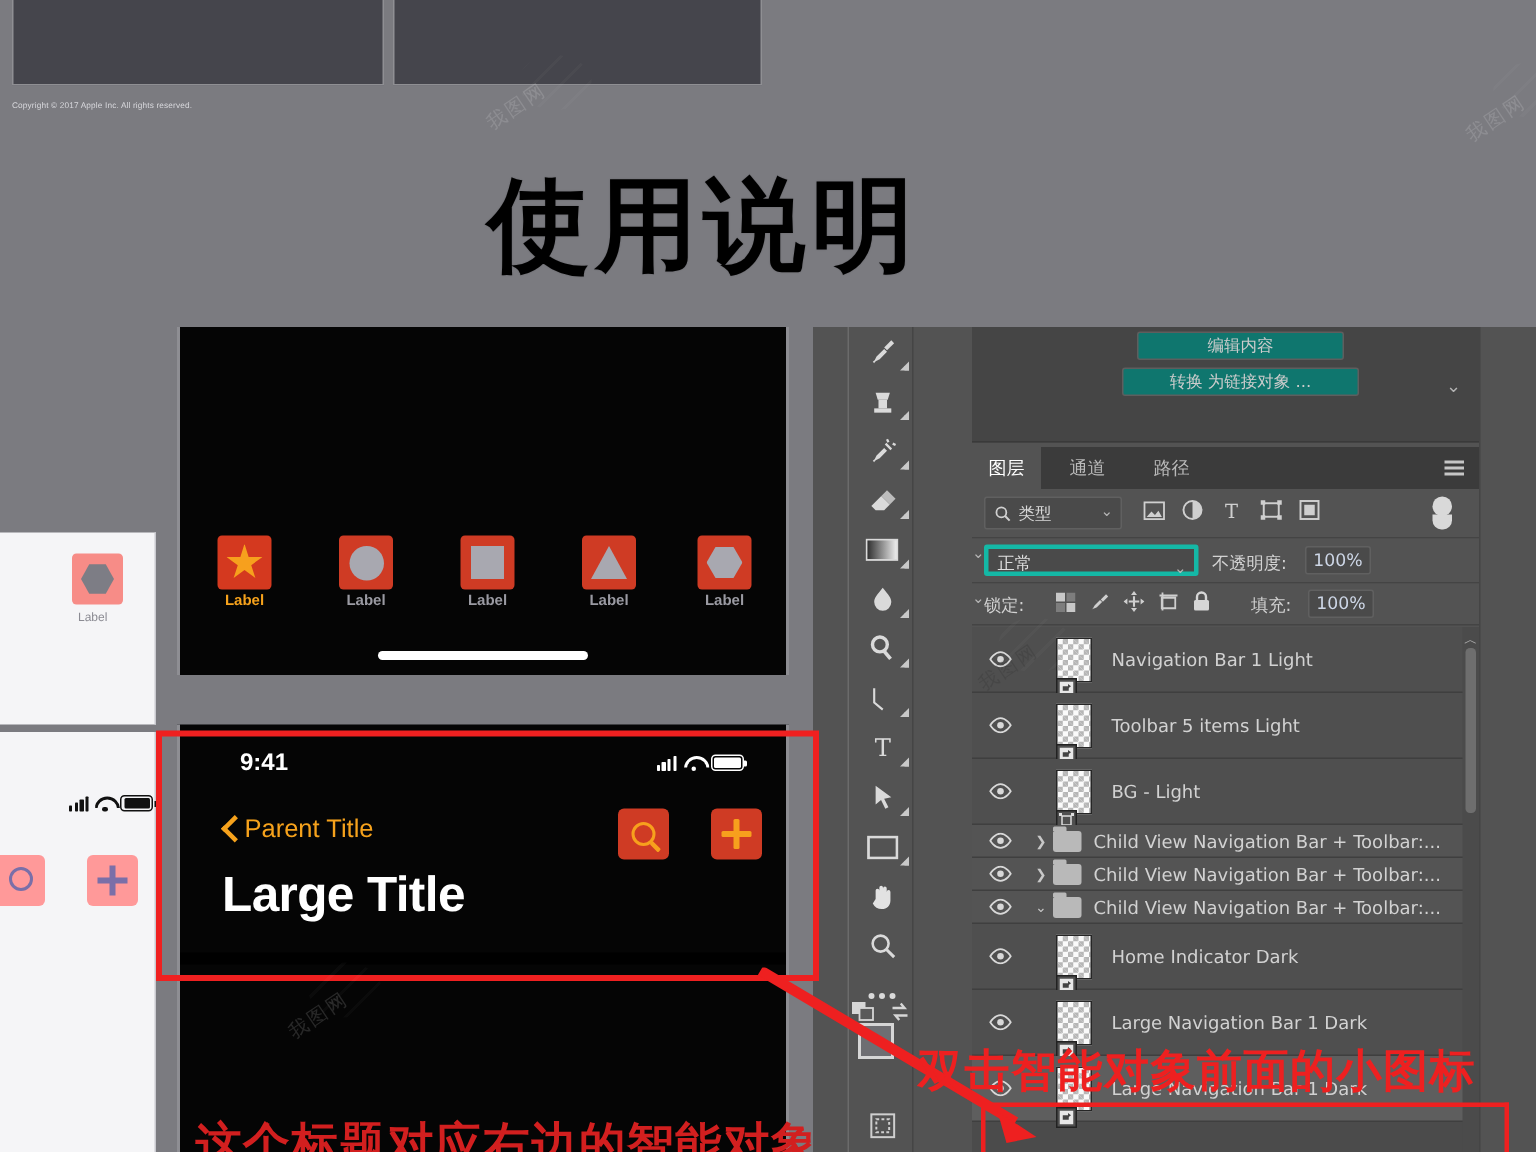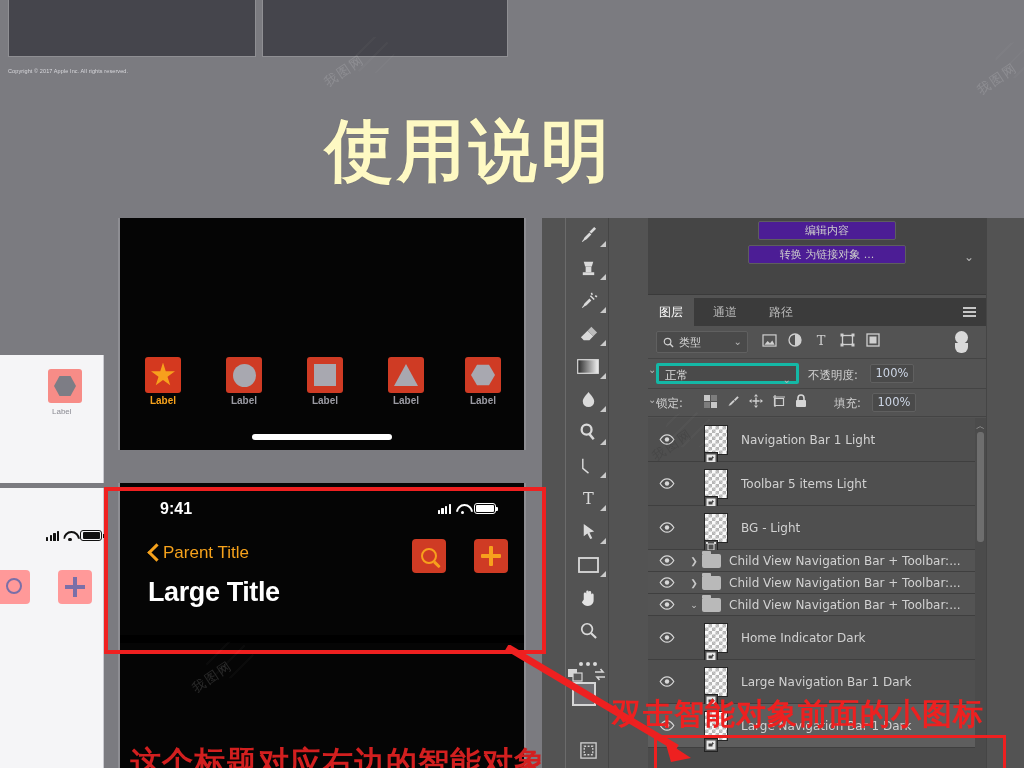--- a/index.html
+++ b/index.html
@@ -41,21 +41,21 @@
   #top-slide { position:absolute; left:0; top:0; width:1024px; height:218px; background:#7b7b80; }
   .tile { position:absolute; background:#45454c; border:1px solid #8f8f93; }
   #tile-a { left:8px;  top:-6px; width:248px; height:63px; }
   #tile-b { left:262px;top:-6px; width:246px; height:63px; }
   #copyright {
     position:absolute; left:8px; top:68px;
     font-size:5.5px; color:#d9d9dd; letter-spacing:.1px;
   }
   #big-title {
     position:absolute; left:325px; top:112px;
-    font-size:68px; font-weight:700; color:#fef9c3;
+    font-size:68px; font-weight:700; color:#000000;
     letter-spacing:4px; line-height:78px;
     font-family:"DejaVu Sans","Liberation Sans",sans-serif;
     text-shadow:0 0 1px rgba(0,0,0,.25);
   }
 
   
   #lower { position:absolute; left:0; top:218px; width:1024px; height:550px; }
 
   
   #light-col { position:absolute; left:0; top:0; width:106px; height:550px; background:#7b7b80; }
@@ -125,21 +125,21 @@
     background:#fff; border-radius:3px;
   }
   #nav-time { position:absolute; left:40px; top:17px; font-size:16px; font-weight:700; color:#fff; }
   #nav-status-right { position:absolute; right:28px; top:20px; display:flex; align-items:center; gap:5px; }
   #back-row { position:absolute; left:28px; top:60px; display:flex; align-items:center; gap:4px; }
   .chev { width:11px;height:20px;position:relative; }
   .chev::before{content:"";position:absolute;left:2px;top:3px;width:10px;height:10px;
     border-left:3.2px solid #f6a21c;border-bottom:3.2px solid #f6a21c;
     transform:rotate(45deg);}
   #parent-title{font-size:17px;color:#f6a21c;font-weight:400;}
-  #large-title{position:absolute;left:28px;top:94px;font-size:27px;font-weight:700;color:#fff;letter-spacing:-.4px;}
+  #large-title{position:absolute;left:28px;top:94px;font-size:33px;font-weight:700;color:#fff;letter-spacing:-.4px;}
   .navbtn{position:absolute;top:56px;width:34px;height:34px;border-radius:4px;background:#cf3b24;
     display:flex;align-items:center;justify-content:center;}
   #nav-search{left:292px}#nav-add{left:354px}
   .mag{width:16px;height:16px;border:2.6px solid #f7a01d;border-radius:50%;position:relative;}
   .mag::after{content:"";position:absolute;right:-6px;bottom:-4px;width:8px;height:2.6px;
     background:#f7a01d;transform:rotate(45deg);border-radius:1px;}
   .plusg{width:20px;height:20px;position:relative;}
   .plusg::before,.plusg::after{content:"";position:absolute;background:#f7a01d;border-radius:1px;}
   .plusg::before{left:8.4px;top:0;width:3.2px;height:20px;}
   .plusg::after{top:8.4px;left:0;height:3.2px;width:20px;}
@@ -174,21 +174,21 @@
     border:2px solid #d6d6d6; z-index:-1; }
   #swap-ic { position:absolute; right:3px; top:-12px; color:#d0d0d0; font-size:11px; }
   #mini-sw { position:absolute; left:2px; top:-12px; }
 
   
   #ps-panel { position:absolute; left:68px; top:0; width:414px; height:550px; background:#535353; }
 
   #prop-panel { position:absolute; left:38px; top:0; width:338px; height:77px; background:#454545;
     border-bottom:1px solid #3a3a3a; }
   .ps-btn {
-    position:absolute; background:#4c1d95; border:1px solid #5e5e5e; border-radius:2px;
+    position:absolute; background:#0f766e; border:1px solid #5e5e5e; border-radius:2px;
     color:#ccc; font-size:11px; text-align:center; line-height:18px; height:19px;
     font-family:"DejaVu Sans","Liberation Sans",sans-serif;
   }
   #btn-edit { left:110px; top:3px; width:138px; }
   #btn-convert { left:100px; top:27px; width:158px; }
   #prop-chev { position:absolute; right:12px; top:32px; color:#b4b4b4; font-size:12px; }
 
   #panel-tabs { position:absolute; left:38px; top:80px; width:338px; height:44px; background:#3b3b3b; }
   .ptab { position:absolute; top:0; height:28px; line-height:28px; font-size:12px; color:#b9b9b9;
     padding:0 11px; font-family:"DejaVu Sans","Liberation Sans",sans-serif; }

